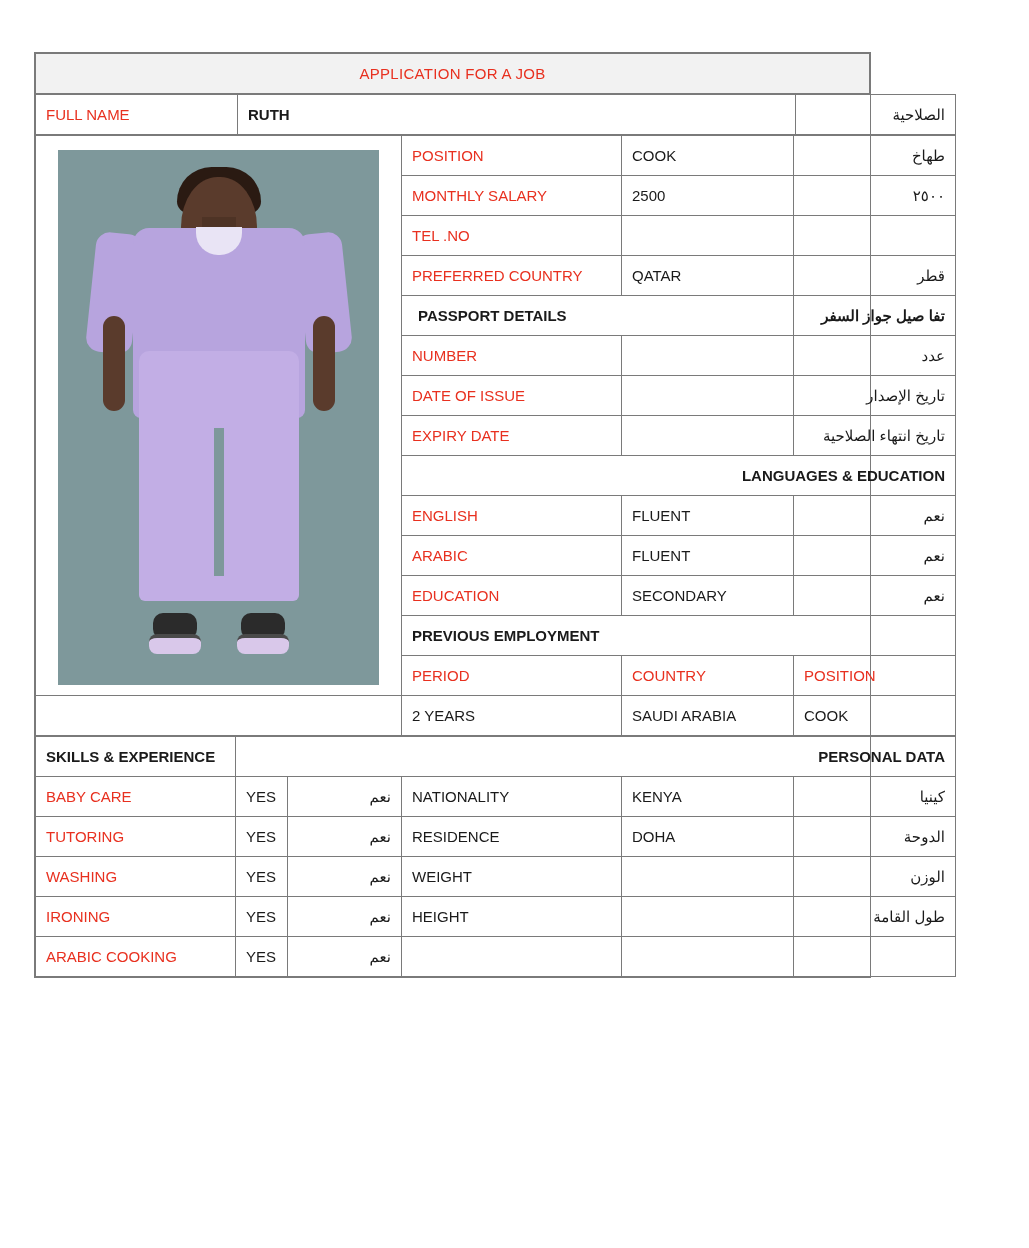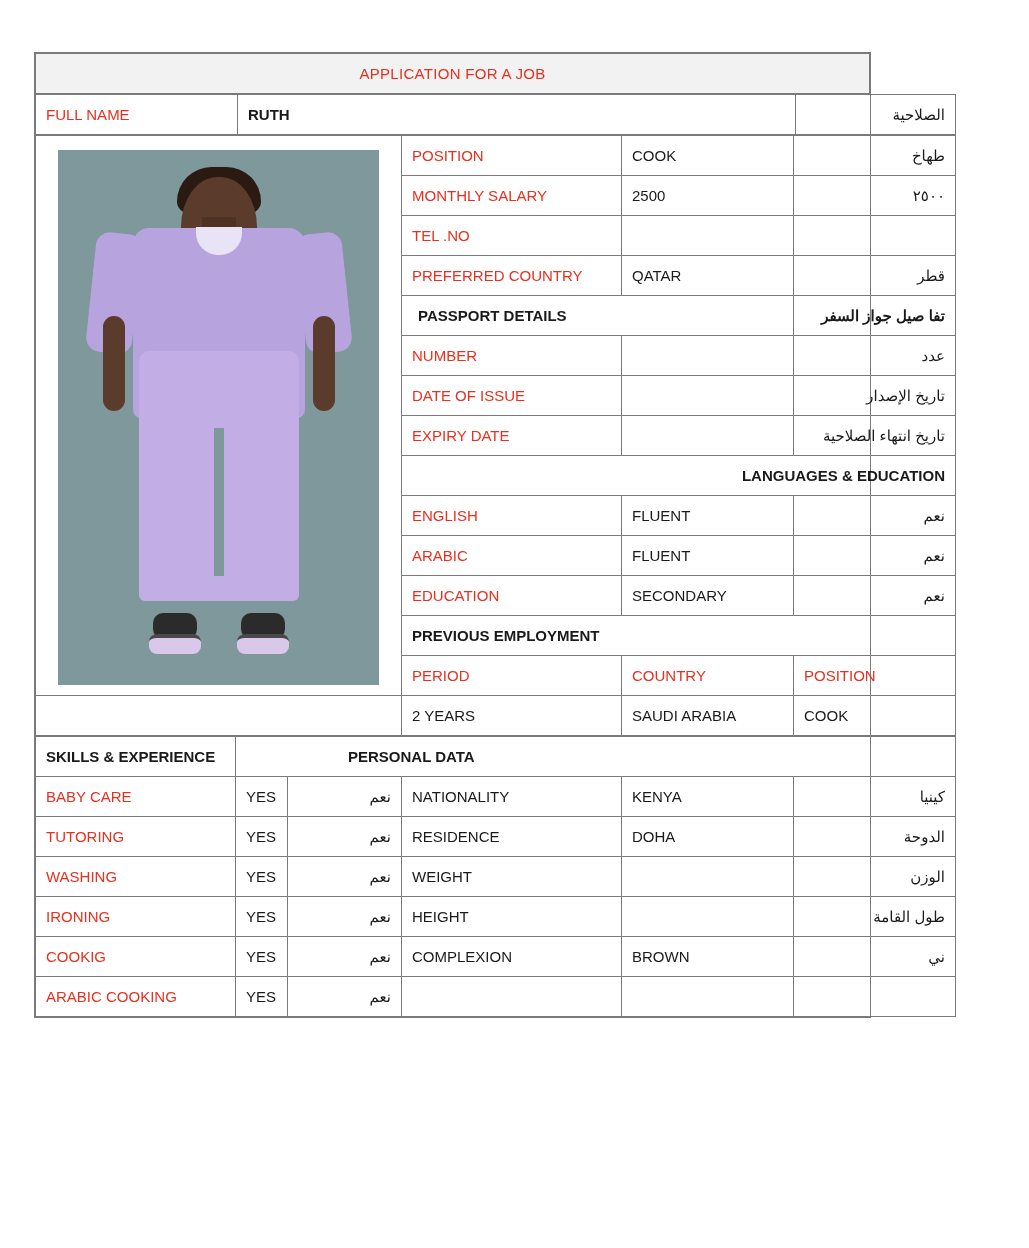--- a/index.html
+++ b/index.html
@@ -361,21 +361,21 @@
           <col style="width:52px">
           <col style="width:114px">
         <col style="width:220px">
           <col style="width:172px">
           <col style="width:162px">
       </colgroup>
 
       <tbody>
           <tr>
         <td class="section-head">SKILLS &amp; EXPERIENCE</td>
-        <td class="section-head center" colspan="5" style="text-align:left; padding-left:112px;">PERSONAL DATA</td>
+        <td class="section-head center" colspan="5" style="text-align:right; padding-left:112px;">PERSONAL DATA</td>
       </tr>
 
       <tr>
         <td class="red">BABY CARE</td>
         <td class="black">YES</td>
         <td class="ar">نعم</td>
         <td class="black">NATIONALITY</td>
         <td class="black">KENYA</td>
         <td class="ar">كينيا</td>
       </tr>
@@ -403,28 +403,20 @@
 
       <tr>
         <td class="red">IRONING</td>
         <td class="black">YES</td>
         <td class="ar">نعم</td>
         <td class="black">HEIGHT</td>
         <td class="black"></td>
         <td class="ar">طول القامة</td>
       </tr>
 
-      <tr>
-        <td class="red">COOKIG</td>
-        <td class="black">YES</td>
-        <td class="ar">نعم</td>
-        <td class="black">COMPLEXION</td>
-        <td class="black">BROWN</td>
-        <td class="ar">ني</td>
-      </tr>
 
       <tr>
         <td class="red">ARABIC COOKING</td>
         <td class="black">YES</td>
         <td class="ar">نعم</td>
         <td class="black"></td>
         <td class="black"></td>
         <td class="ar"></td>
       </tr>
     </tbody>

